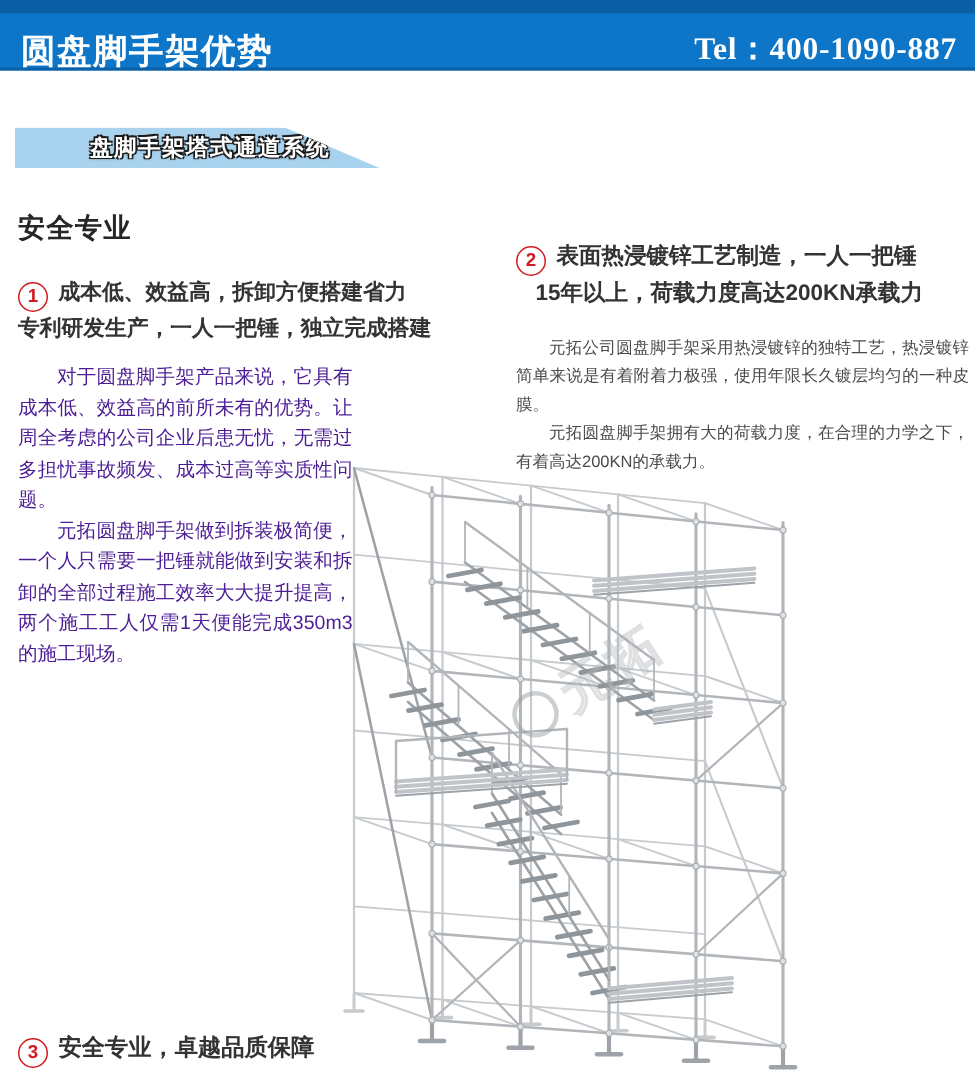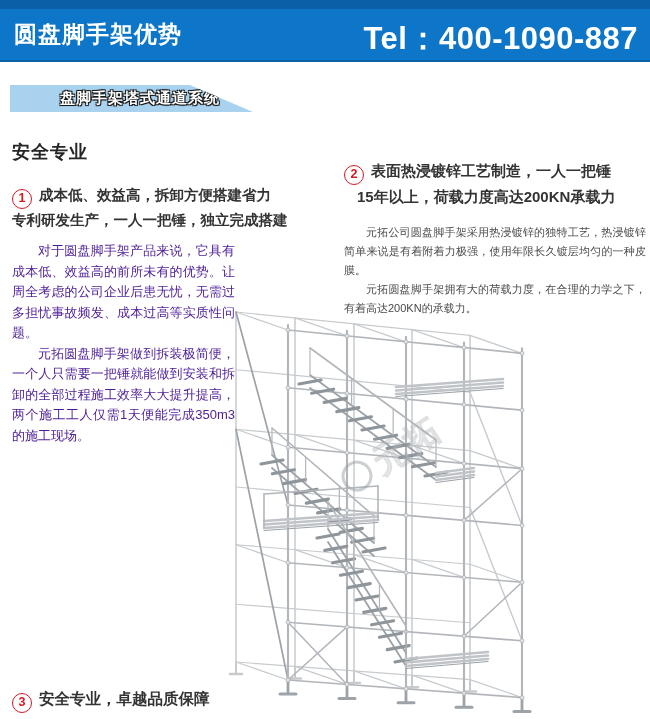--- a/index.html
+++ b/index.html
@@ -1,25 +1,25 @@
 <!DOCTYPE html>
 <html><head>
 <meta charset="utf-8">
 <style>
   html,body{margin:0;padding:0;}
   body{width:650px;height:719px;background:#fff;position:relative;overflow:hidden;
        font-family:"Liberation Sans",sans-serif;}
   .abs{position:absolute;}
 
   
-  .header{left:0;top:0;width:650px;height:62px;background:#0e76c8;
+  .header{left:0;top:0;width:650px;height:47px;background:#0e76c8;
           border-top:9px solid #0a5fa6;box-sizing:border-box;z-index:3;}
   .header:after{content:"";position:absolute;left:0;bottom:0;width:100%;height:2px;background:#0a61a8;}
   .header-title{position:absolute;left:14px;top:10px;font-size:23px;font-weight:bold;color:#fff;letter-spacing:1px;}
-  .header-tel{position:absolute;right:12px;top:9px;font-size:31px;font-weight:bold;color:#fff;letter-spacing:.5px;}
+  .header-tel{position:absolute;right:12px;top:9px;font-size:21px;font-weight:bold;color:#fff;letter-spacing:.5px;font-family:Liberation Serif, serif;}
 
   
   .ribbon{left:10px;top:85px;width:243px;height:27px;background:#a8d2ee;
           clip-path:polygon(0 0,74% 0,100% 100%,0 100%);z-index:3;}
   .ribbon span{display:block;padding:4px 0 0 50px;font-size:15px;font-weight:bold;color:#fff;letter-spacing:1px;
           text-shadow:1px 1px 0 #1a1a1a,-1px -1px 0 #1a1a1a,1px -1px 0 #1a1a1a,-1px 1px 0 #1a1a1a,0 0 2px #1a1a1a;}
 
   .sec-title{left:12px;top:140px;font-size:18px;font-weight:bold;color:#262626;letter-spacing:1px;z-index:3;}
 
   

